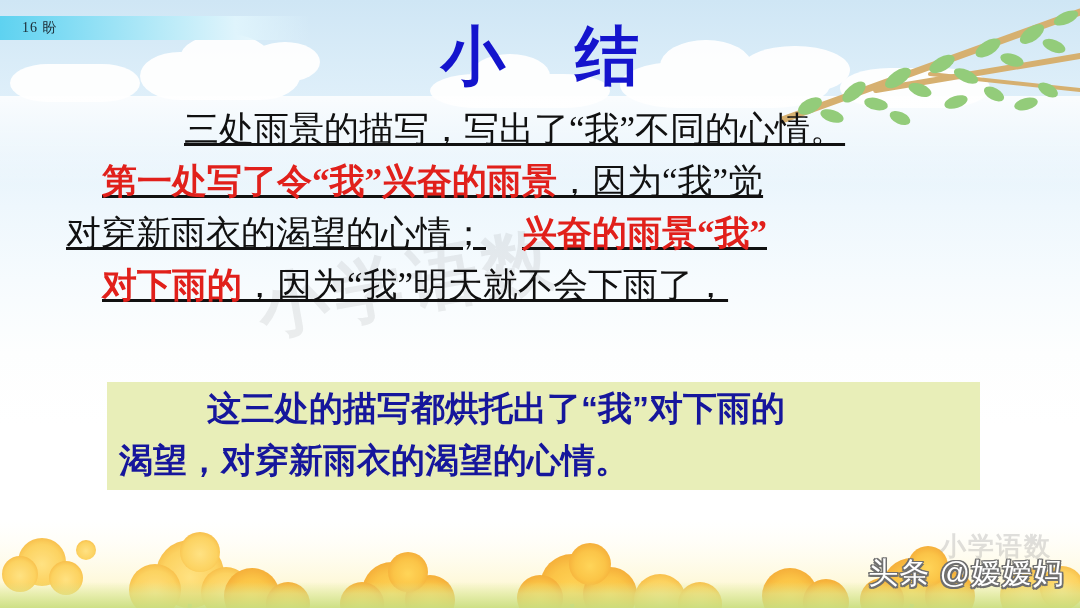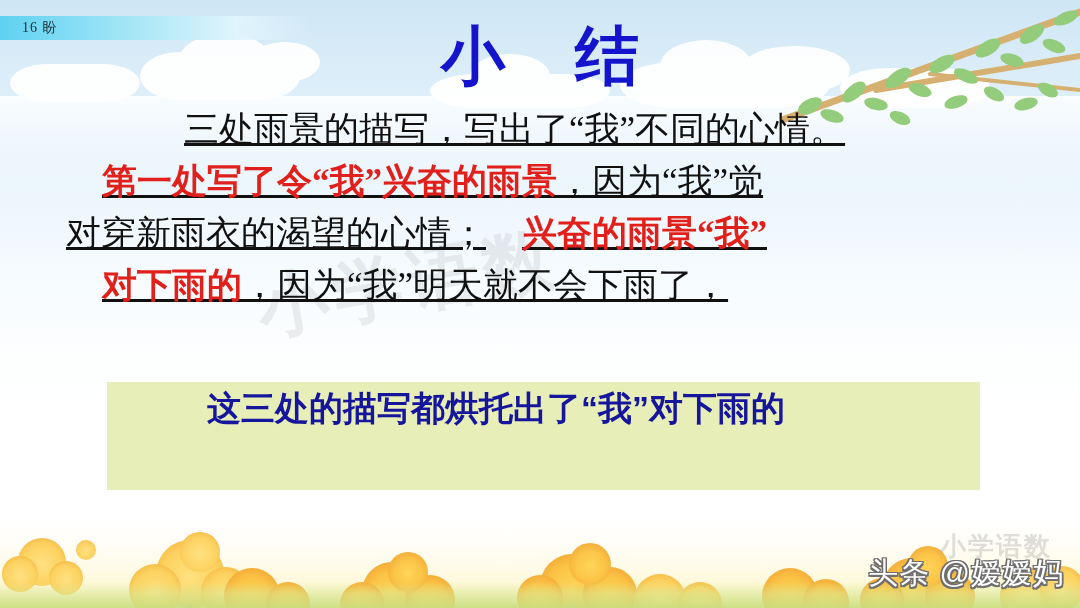--- a/index.html
+++ b/index.html
@@ -203,20 +203,21 @@
     <div class="line">
       <span class="blk">对穿新雨衣的渴望的心情；</span><span class="red">兴奋的雨景“我”</span>
     </div>
     <div class="line">
       <span class="red">对下雨的</span><span class="blk">，因为“我”明天就不会下雨了，</span>
     </div>
   </div>
 
   <div class="green-box">
     <div class="gline first">这三处的描写都烘托出了“我”对下雨的</div>
+    <div class="gline">渴望，对穿新雨衣的渴望的心情。</div>
   </div>
 
   <svg class="flower-band" viewBox="0 0 1080 108">
     <defs>
       <radialGradient id="fg1" cx="50%" cy="55%" r="60%">
         <stop offset="0%" stop-color="#ffd24d"></stop>
         <stop offset="60%" stop-color="#fbc03a"></stop>
         <stop offset="100%" stop-color="#f3a227"></stop>
       </radialGradient>
       <radialGradient id="fg2" cx="50%" cy="55%" r="60%">

